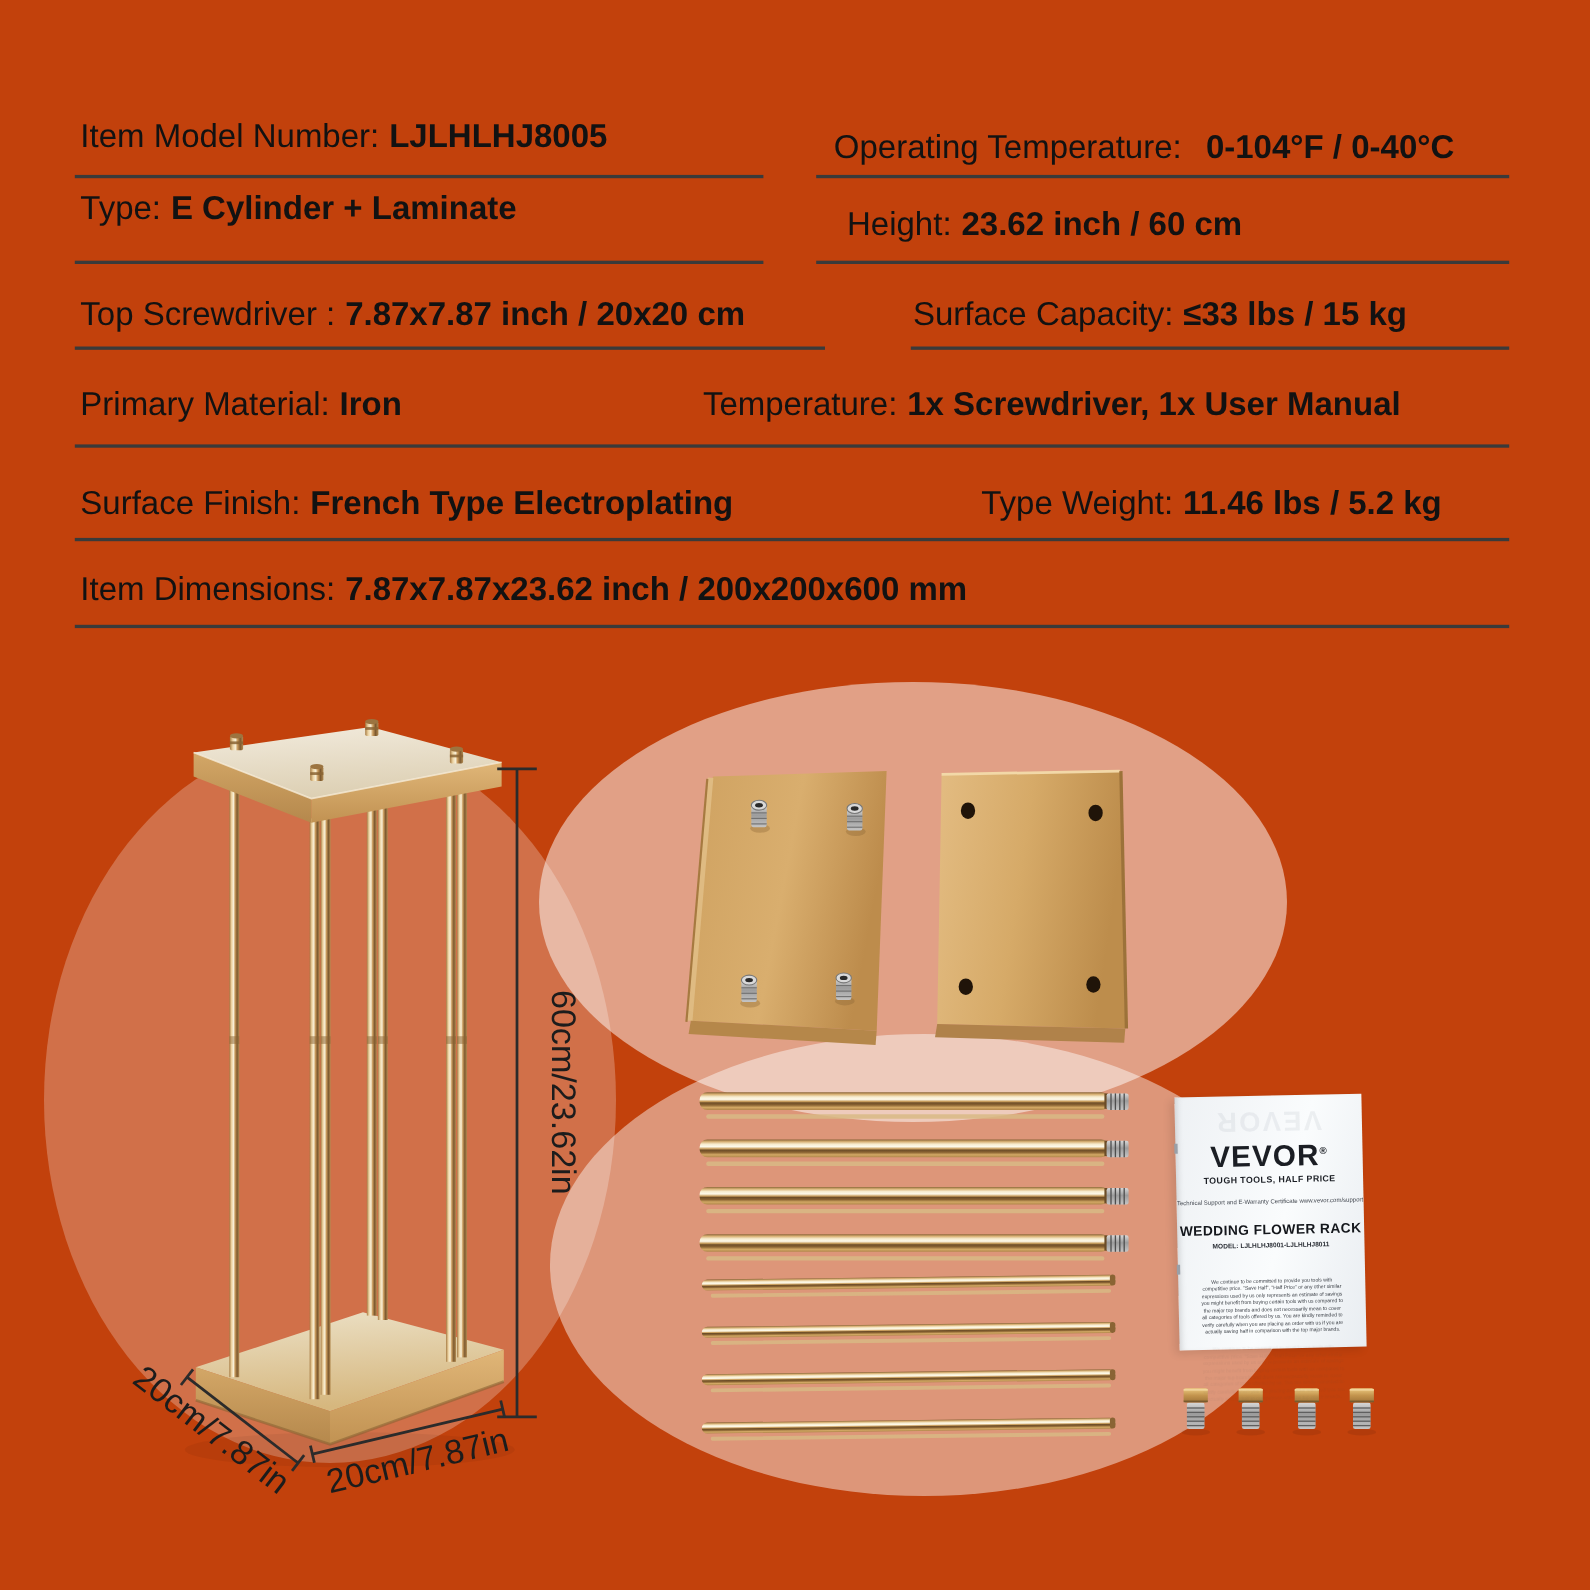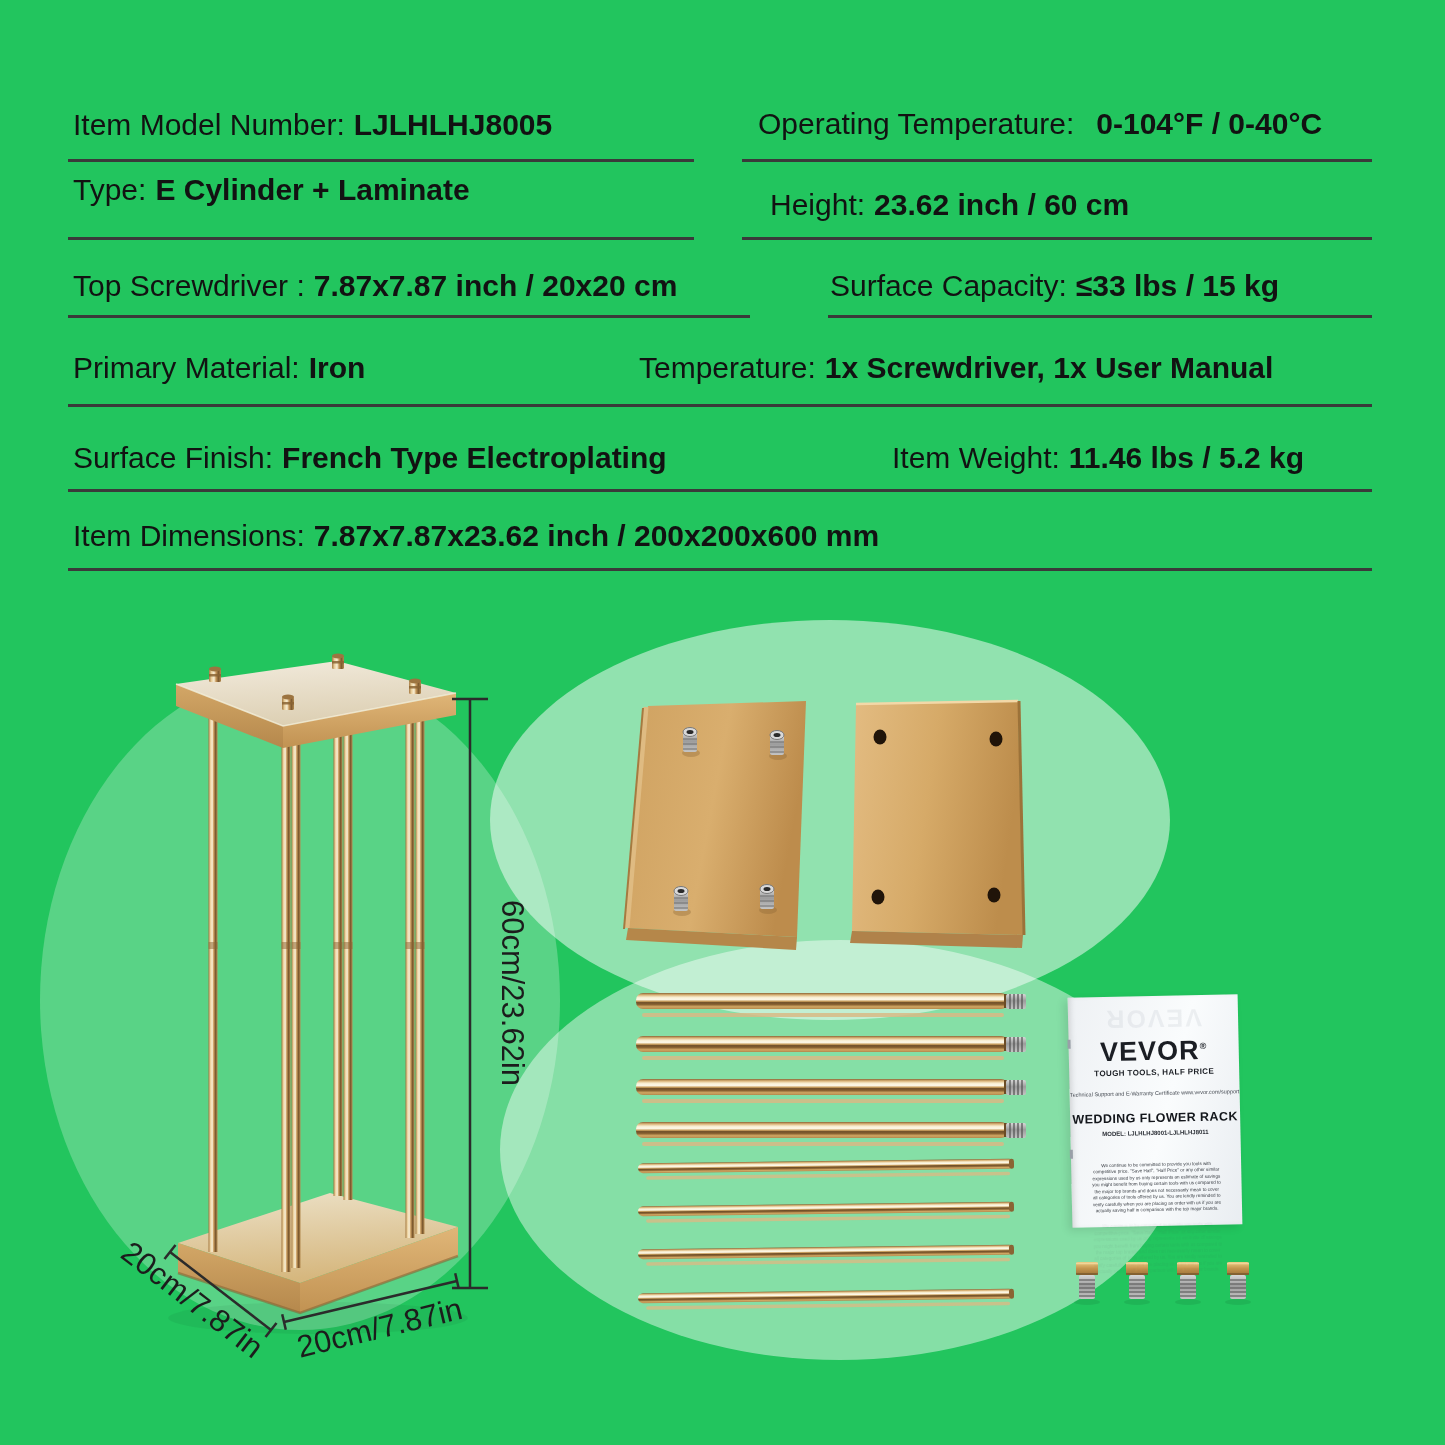--- a/index.html
+++ b/index.html
@@ -1,16 +1,16 @@
 <!DOCTYPE html>
 <html><head>
 <meta charset="utf-8">
 <style>
   html,body{margin:0;padding:0;background:#f2f1f0;}
-  .canvas{position:relative;width:1445px;height:1445px;background:#22c55e;overflow:hidden;
+  .canvas{position:relative;width:1445px;height:1445px;background:#c2410c;overflow:hidden;
           font-family:"Liberation Sans",sans-serif;color:#111;}
   
   .cell{position:absolute;white-space:nowrap;font-size:30px;line-height:34px;color:#121212;}
   .cell .lbl{font-weight:400;}
   .cell .val{font-weight:700;margin-left:9px;}
   .cell .val.gap2{margin-left:22px;}
   .tline{position:absolute;height:3px;background:#3a3a3a;}
   
   svg{font-family:"Liberation Sans",sans-serif;}
   .figure-svg{position:absolute;left:0;top:0;}
@@ -36,21 +36,21 @@
 </head>
 <body>
 
 <div class="canvas">
 
   <div>
 
     <div class="cell" style="left:73px;top:108px">
       <span class="lbl">Item Model Number:</span><span class="val">LJLHLHJ8005</span>
     </div>
-    <div class="cell" style="left:758px;top:107px">
+    <div class="cell" style="left:758px;top:118px">
       <span class="lbl">Operating Temperature:</span><span class="val gap2">0-104°F / 0-40°C</span>
     </div>
 
     <div class="cell" style="left:73px;top:173px">
       <span class="lbl">Type:</span><span class="val">E Cylinder + Laminate</span>
     </div>
     <div class="cell" style="left:770px;top:188px">
       <span class="lbl">Height:</span><span class="val">23.62 inch / 60 cm</span>
     </div>
 
@@ -65,21 +65,21 @@
       <span class="lbl">Primary Material:</span><span class="val">Iron</span>
     </div>
     <div class="cell" style="left:639px;top:351px">
       <span class="lbl">Temperature:</span><span class="val">1x Screwdriver, 1x User Manual</span>
     </div>
 
     <div class="cell" style="left:73px;top:441px">
       <span class="lbl">Surface Finish:</span><span class="val">French Type Electroplating</span>
     </div>
     <div class="cell" style="left:892px;top:441px">
-      <span class="lbl">Item Weight:</span><span class="val">11.46 lbs / 5.2 kg</span>
+      <span class="lbl">Type Weight:</span><span class="val">11.46 lbs / 5.2 kg</span>
     </div>
 
     <div class="cell" style="left:73px;top:519px">
       <span class="lbl">Item Dimensions:</span><span class="val">7.87x7.87x23.62 inch / 200x200x600 mm</span>
     </div>
 
     <div class="tline" style="left:68px;top:159px;width:626px"></div>
     <div class="tline" style="left:742px;top:159px;width:630px"></div>
     <div class="tline" style="left:68px;top:237px;width:626px"></div>
     <div class="tline" style="left:742px;top:237px;width:630px"></div>

